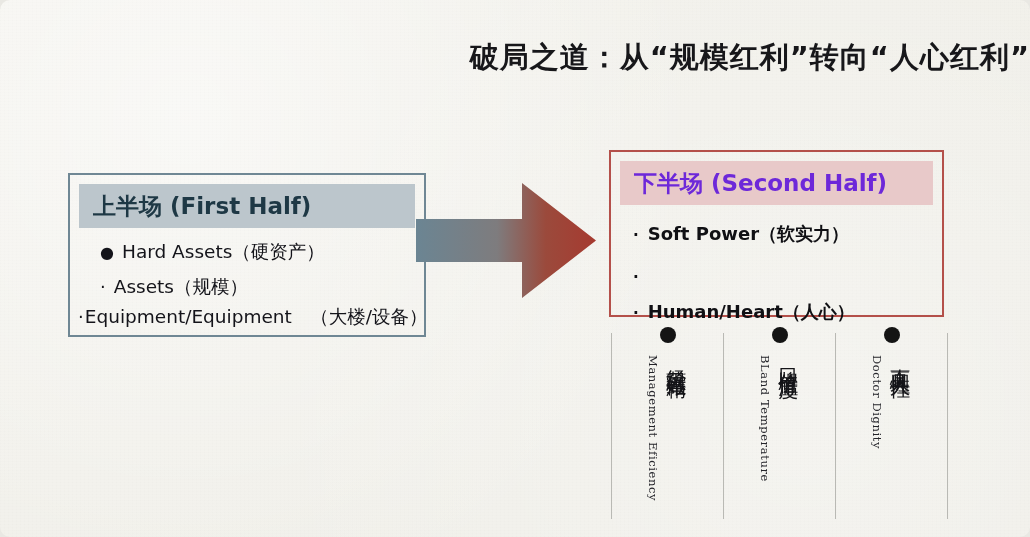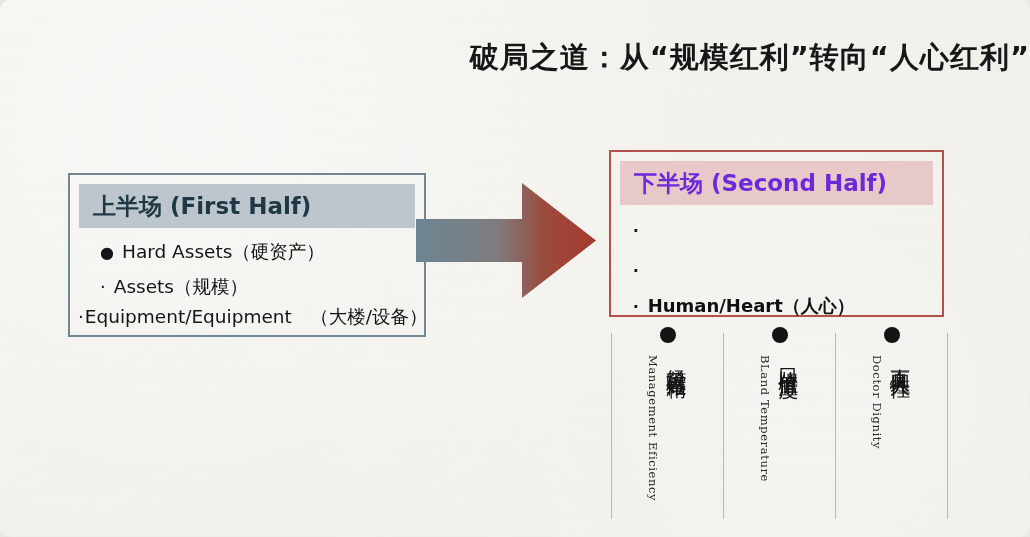--- a/index.html
+++ b/index.html
@@ -184,20 +184,21 @@
       </linearGradient>
     </defs>
     <polygon points="0,36 106,36 106,0 180,57.5 106,115 106,79 0,79" fill="url(#arrGrad)"></polygon>
   </svg>
 
   <div id="right-box" class="box">
     <div id="right-band" class="band">下半场 (Second Half)</div>
     <div id="right-items" class="items">
       <div class="row r1">
         <span class="bul">·</span>
+        <span>Soft Power（软实力）</span>
       </div>
       <div class="row r2">
         <span class="bul">·</span>
       </div>
       <div class="row r3">
         <span class="bul">·</span>
         <span> Human/Heart（人心）</span>
       </div>
     </div>
   </div>

